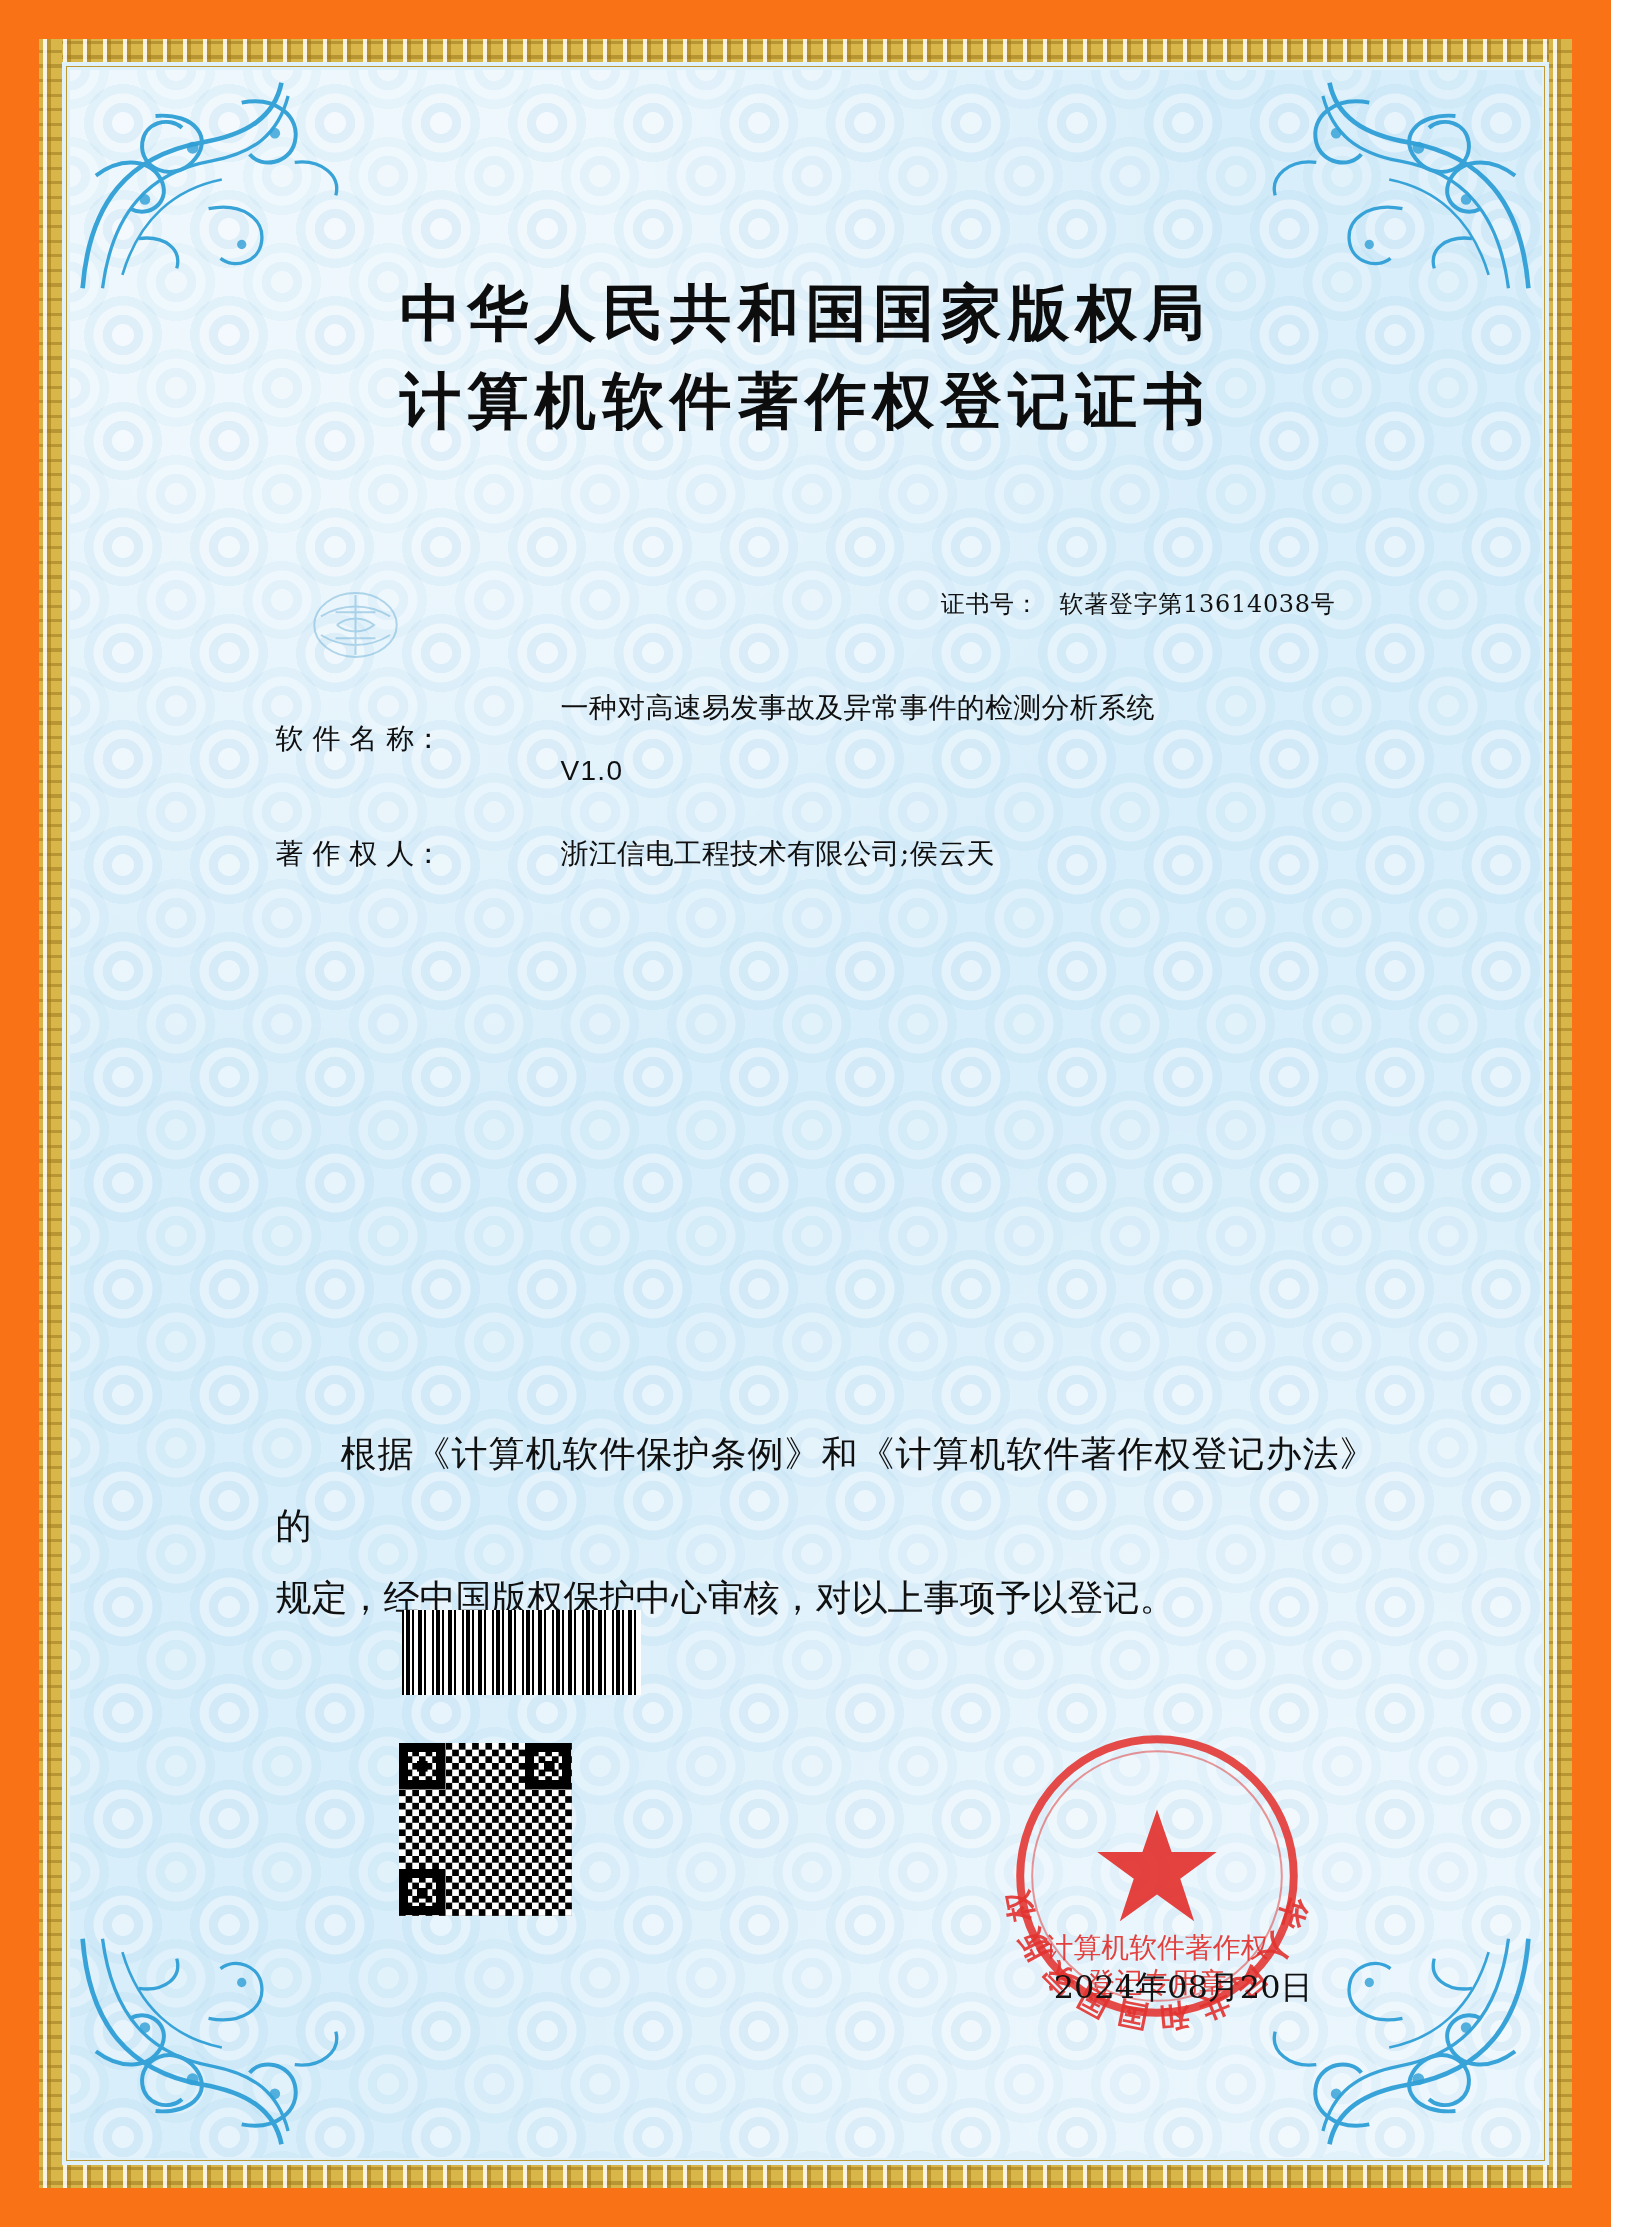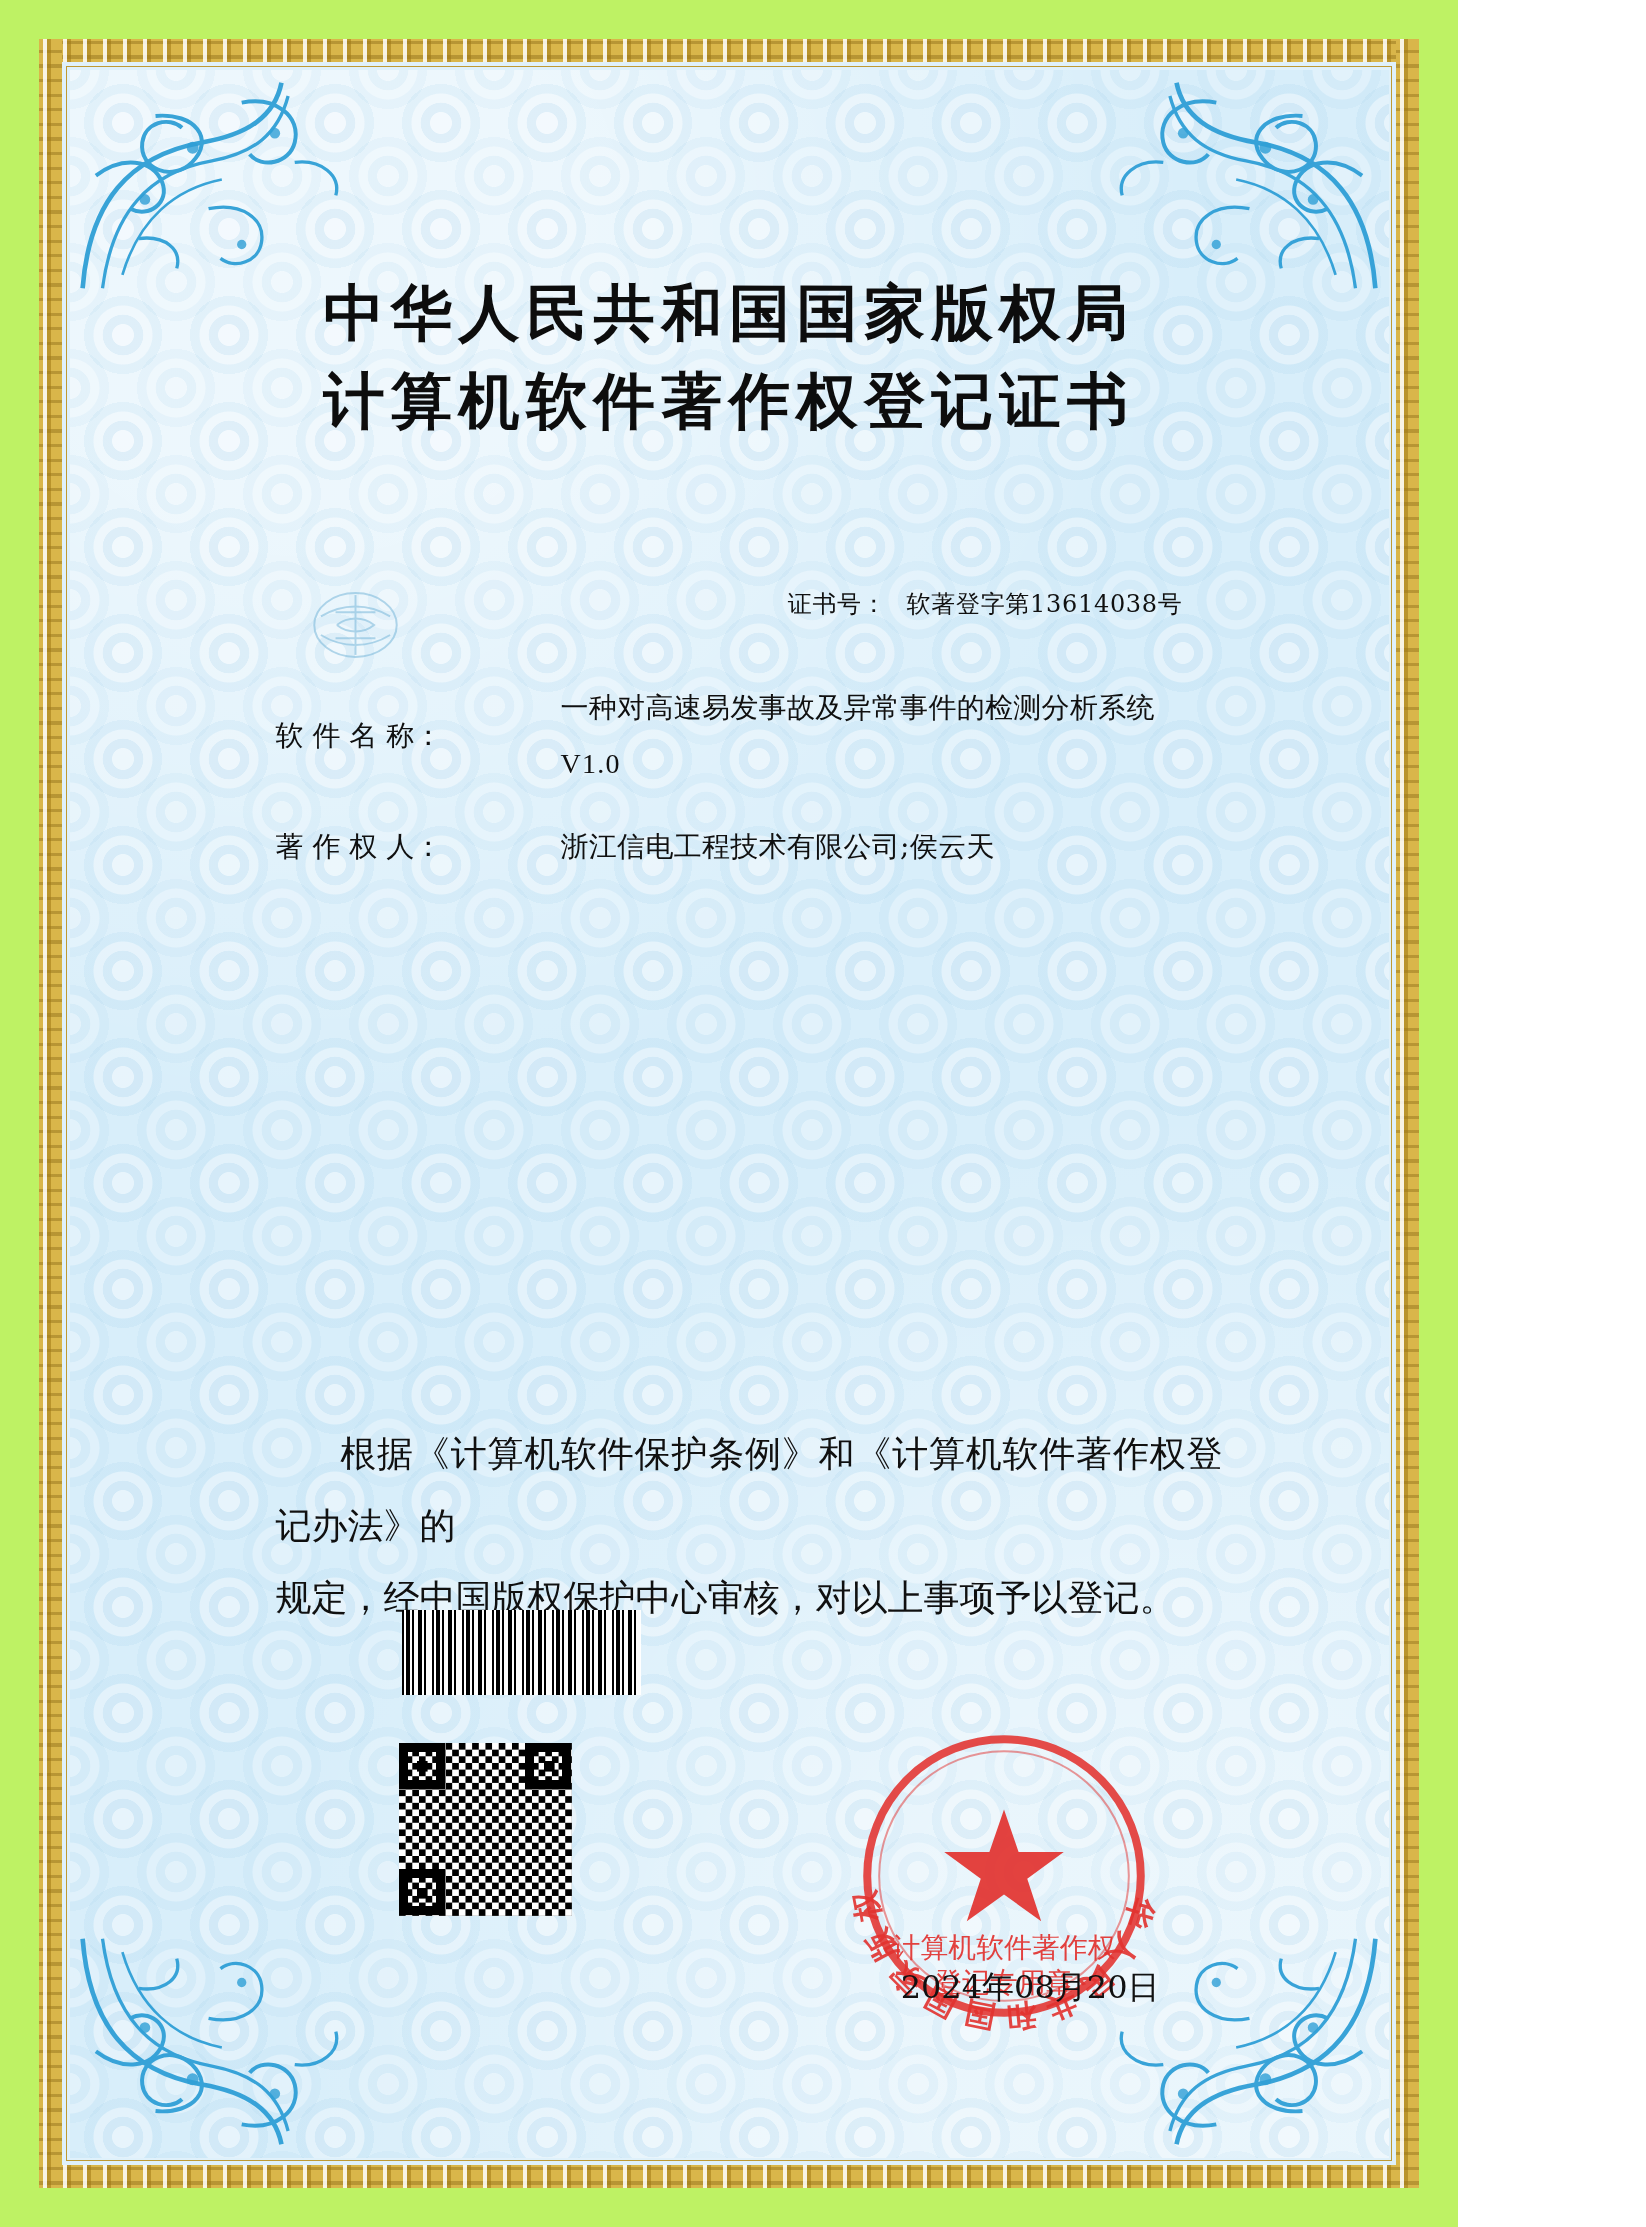--- a/index.html
+++ b/index.html
@@ -10,23 +10,23 @@
   body {
     width: 1647px;
     height: 2227px;
     font-family: "Liberation Serif", "DejaVu Serif", serif;
     overflow: hidden;
   }
 
   
   .certificate {
     position: relative;
-    width: 1458px;
+    width: 1611px;
     height: 2227px;
-    background: #bef264;
+    background: #f97316;
     box-sizing: border-box;
   }
 
   
   .outer-margin {
     position: absolute;
     left: 39px;
     top: 39px;
     right: 39px;
     bottom: 39px;
@@ -173,23 +173,23 @@
     color: #101010;
     letter-spacing: 0.3px;
   }
   .field-value.mono {
     font-family: "DejaVu Sans Mono", "Liberation Mono", monospace;
     font-size: 28px;
     letter-spacing: 1.3px;
   }
   .field-value .sub {
     display: block;
-    font-family: Liberation Serif, serif;
+    font-family: Liberation Sans, sans-serif;
     letter-spacing: 1.3px;
-    margin-top: 14px;
+    margin-top: 21px;
   }
 
   .fields-lower {
     position: absolute;
     left: 206px;
     top: 1062px;
     right: 146px;
   }
 
   .statement {

